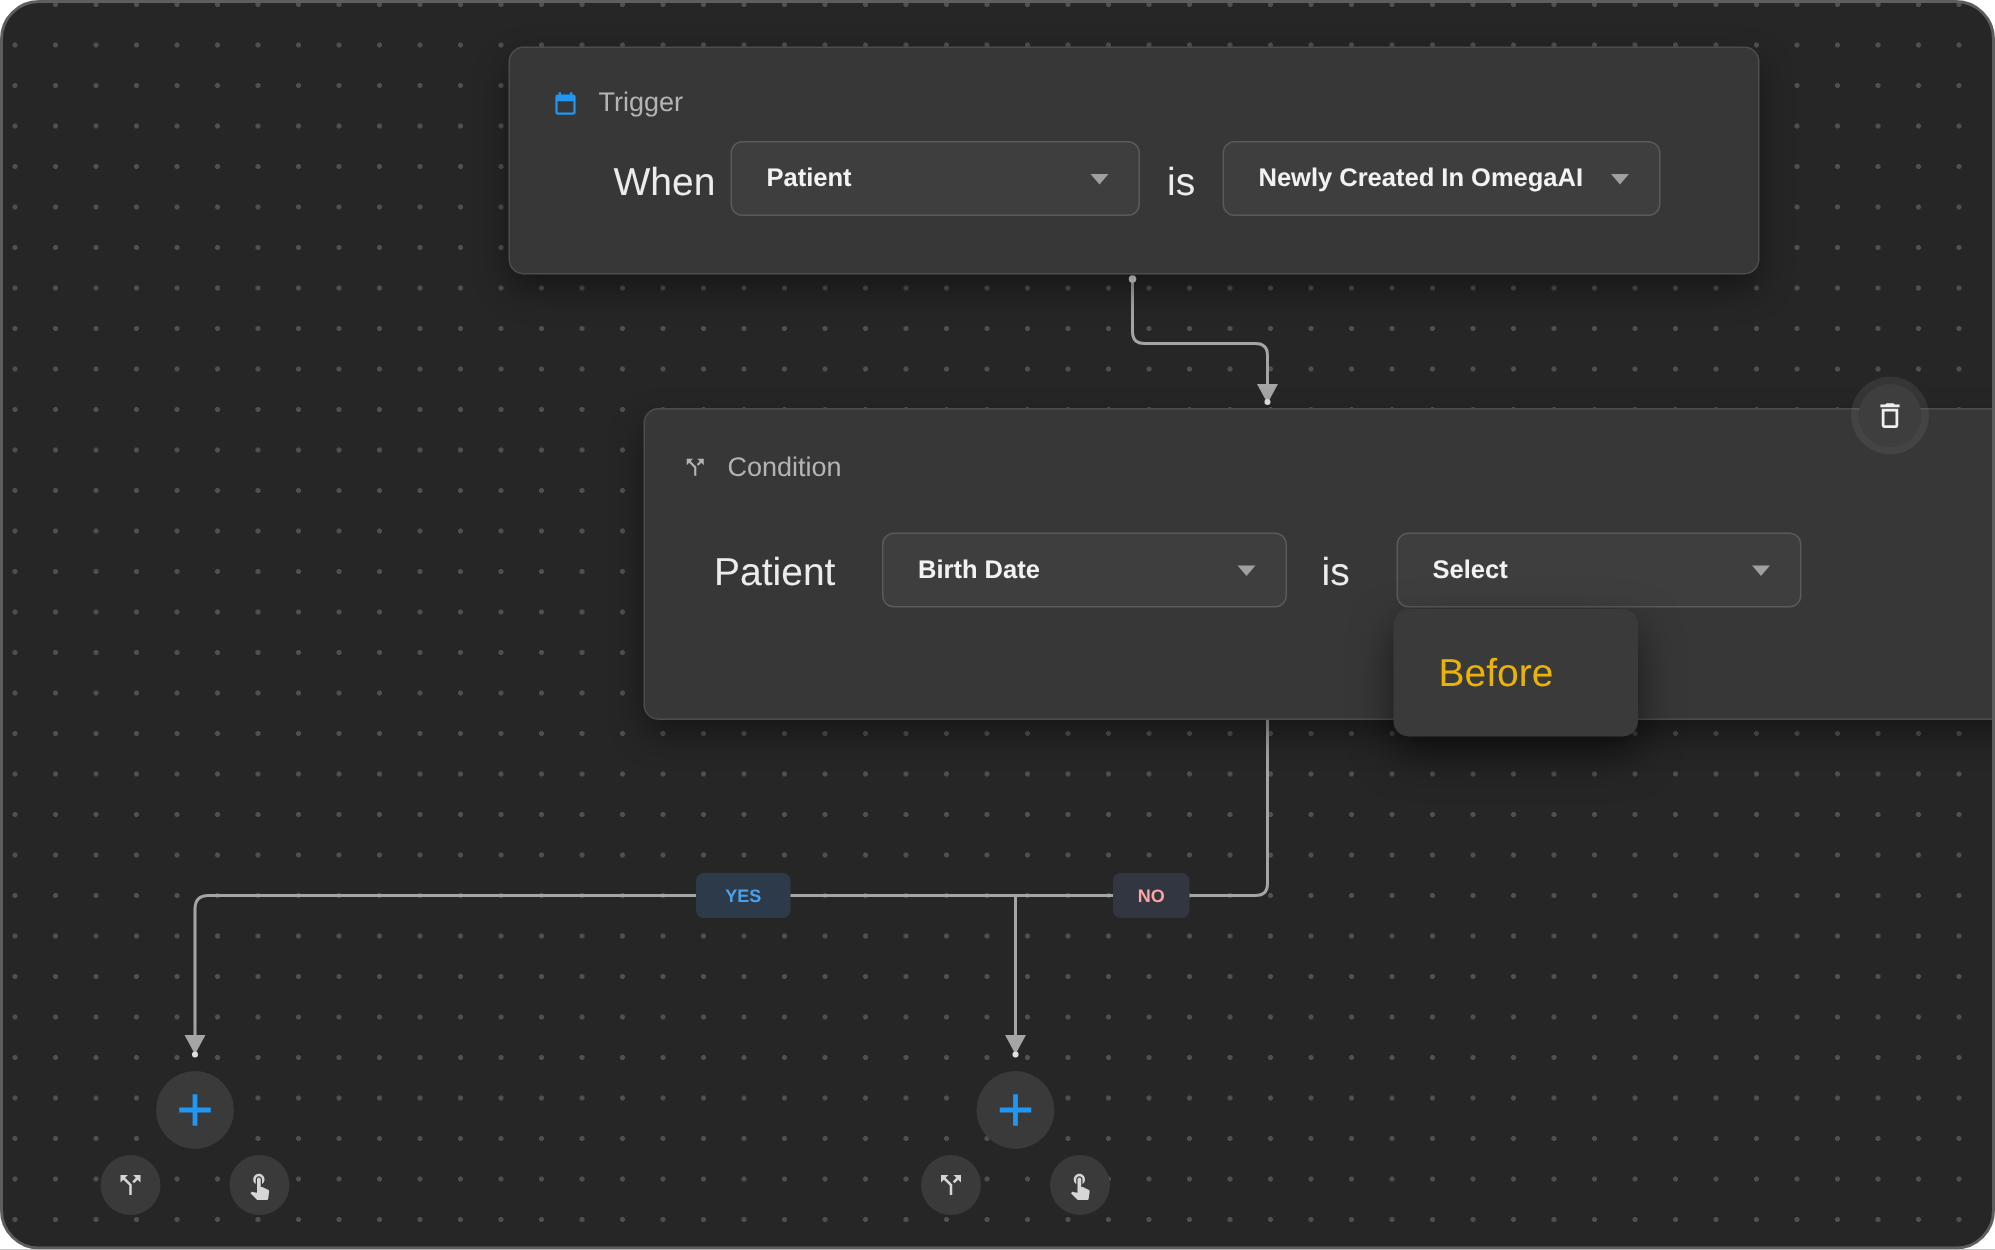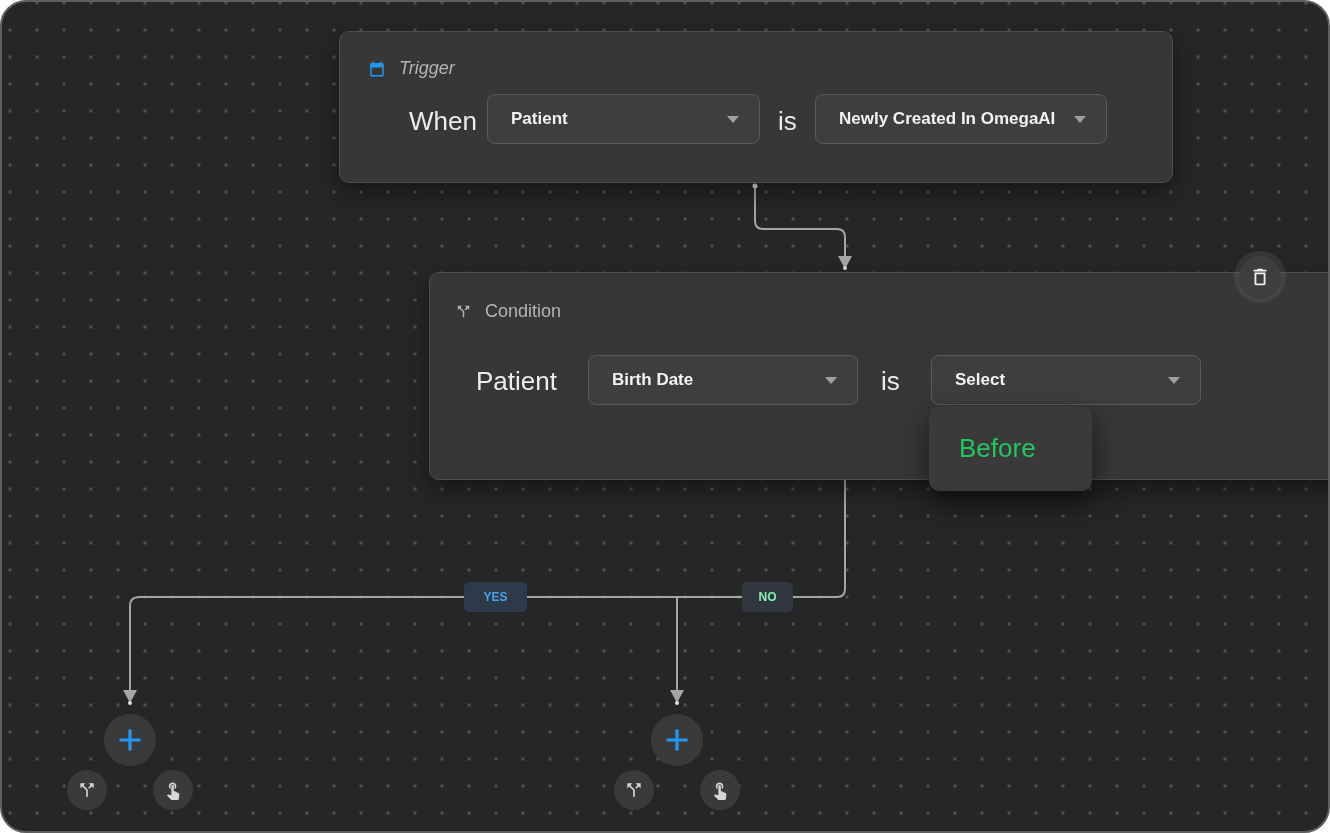--- a/index.html
+++ b/index.html
@@ -21,21 +21,21 @@
     position:absolute;height:50px;background:#3e3e3e;border:1px solid #5a5a5a;border-radius:8px;
     display:flex;align-items:center;justify-content:space-between;
     padding:0 20px 0 23px;box-sizing:border-box;color:#f2f2f2;font-size:17px;font-weight:bold;
     cursor:pointer;
   }
   .caret{width:0;height:0;border-left:6px solid transparent;border-right:6px solid transparent;border-top:7px solid #a0a0a0;flex:0 0 auto;margin-left:10px;}
   .menu{
     position:absolute;left:927px;top:404px;width:163px;padding:11px 0;background:#3a3a3a;
     border-radius:10px;box-shadow:0 12px 28px rgba(0,0,0,.55);z-index:5;
   }
-  .menu-item{height:63px;line-height:63px;padding-left:30px;color:#22c55e;font-size:26px;cursor:pointer;}
+  .menu-item{height:63px;line-height:63px;padding-left:30px;color:#eab308;font-size:26px;cursor:pointer;}
   .delete-btn{
     position:absolute;left:1237px;top:254px;width:42px;height:42px;border-radius:50%;
     background:#3e3e3e;box-shadow:0 0 0 5px rgba(130,130,130,.18);
     display:flex;align-items:center;justify-content:center;z-index:6;cursor:pointer;
   }
   .badge{
     position:absolute;height:30px;border-radius:5px;display:flex;align-items:center;justify-content:center;
     font-size:12px;font-weight:bold;z-index:3;
   }
   .badge-yes{left:462px;top:580px;width:63px;background:#2c3a49;}
@@ -67,21 +67,21 @@
     </g>
     <g fill="#e0e0e0" stroke="none">
       <circle cx="753" cy="184" r="2.5"></circle>
       <circle cx="843" cy="266" r="2"></circle>
       <circle cx="128" cy="701" r="2"></circle>
       <circle cx="675" cy="701" r="2"></circle>
     </g>
   </svg>
 
   <div class="node" style="left:337px;top:29px;width:834px;height:152px;">
-    <div class="node-header" style="left:28px;top:26px;font-style:italic;">
+    <div class="node-header" style="left:28px;top:26px;">
       <span style="display:flex;">
         <svg width="18" height="18" viewBox="0 0 24 24">
             <path fill="#2196f3" fill-rule="evenodd" d="M19 4h-1V2h-2v2H8V2H6v2H5c-1.1 0-2 .9-2 2v14c0 1.1.9 2 2 2h14c1.1 0 2-.9 2-2V6c0-1.1-.9-2-2-2zm0 16H5V10h14v10z"></path>
           </svg>
       </span>
       <span>Trigger</span>
     </div>
     <div class="big-label" style="left:69px;top:74px;">When</div>
     <div class="dropdown" style="left:147px;top:62px;width:273px;">
       <span>Patient</span>
@@ -121,21 +121,21 @@
           <path fill="#f0f0f0" d="M6 19c0 1.1.9 2 2 2h8c1.1 0 2-.9 2-2V7H6v12zM8 9h8v10H8V9zm7.5-5l-1-1h-5l-1 1H5v2h14V4h-3.5z"></path>
         </svg>
     </span>
   </div>
 
   <div class="menu">
     <div class="menu-item">Before</div>
   </div>
 
   <div class="badge badge-yes" style="color:#4d9fe8;">YES</div>
-  <div class="badge badge-no" style="color:#86efac;">NO</div>
+  <div class="badge badge-no" style="color:#fca5a5;">NO</div>
 
   <div class="add-btn" style="left:102px;top:712px;">
     <span style="display:flex;">
       <svg width="26" height="26" viewBox="0 0 26 26">
           <path stroke="#2196f3" stroke-width="3.2" d="M13 2.5v21M2.5 13h21"></path>
         </svg>
     </span>
   </div>
   <div class="action-btn" style="left:65px;top:768px;">
     <span style="display:flex;">

